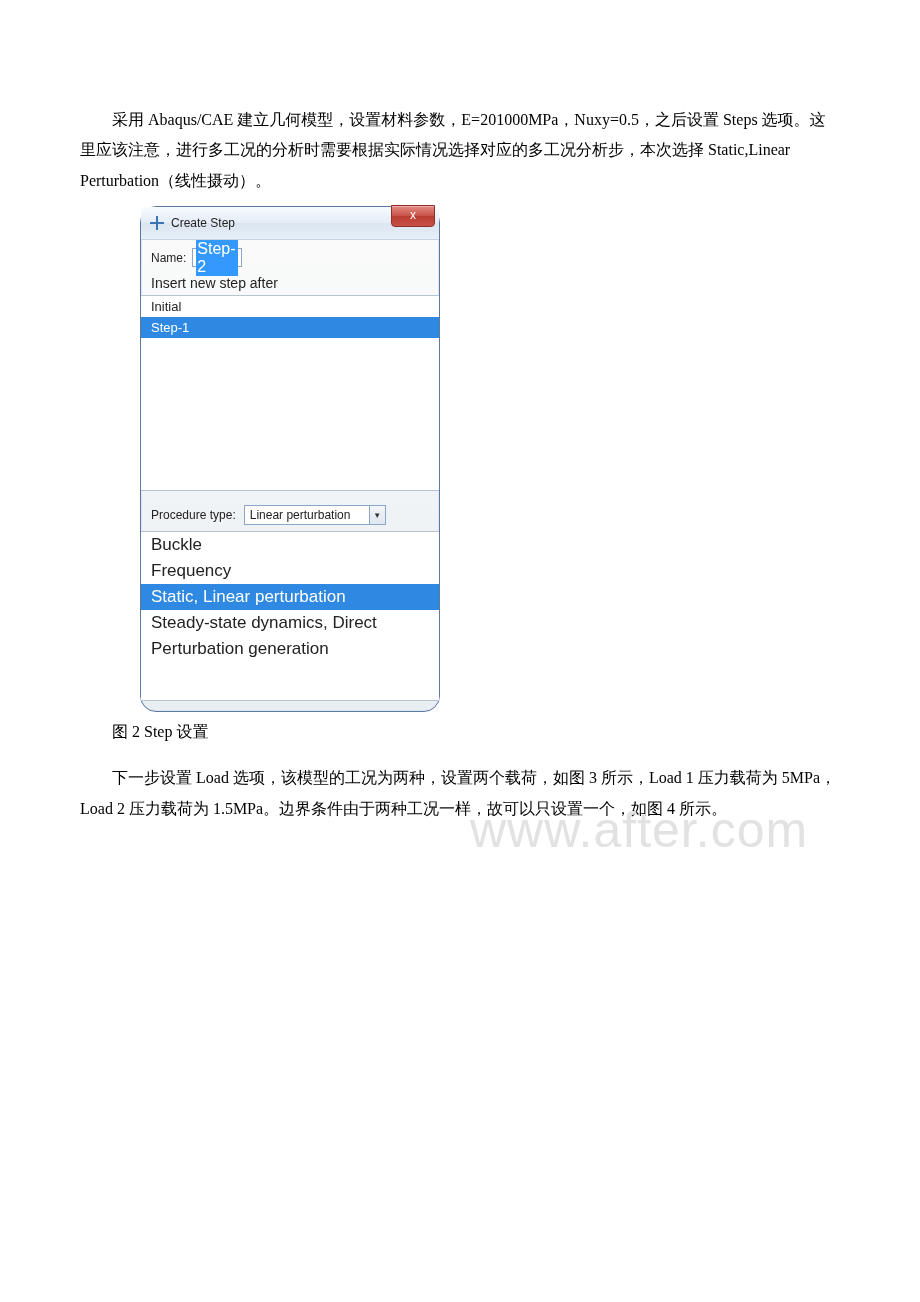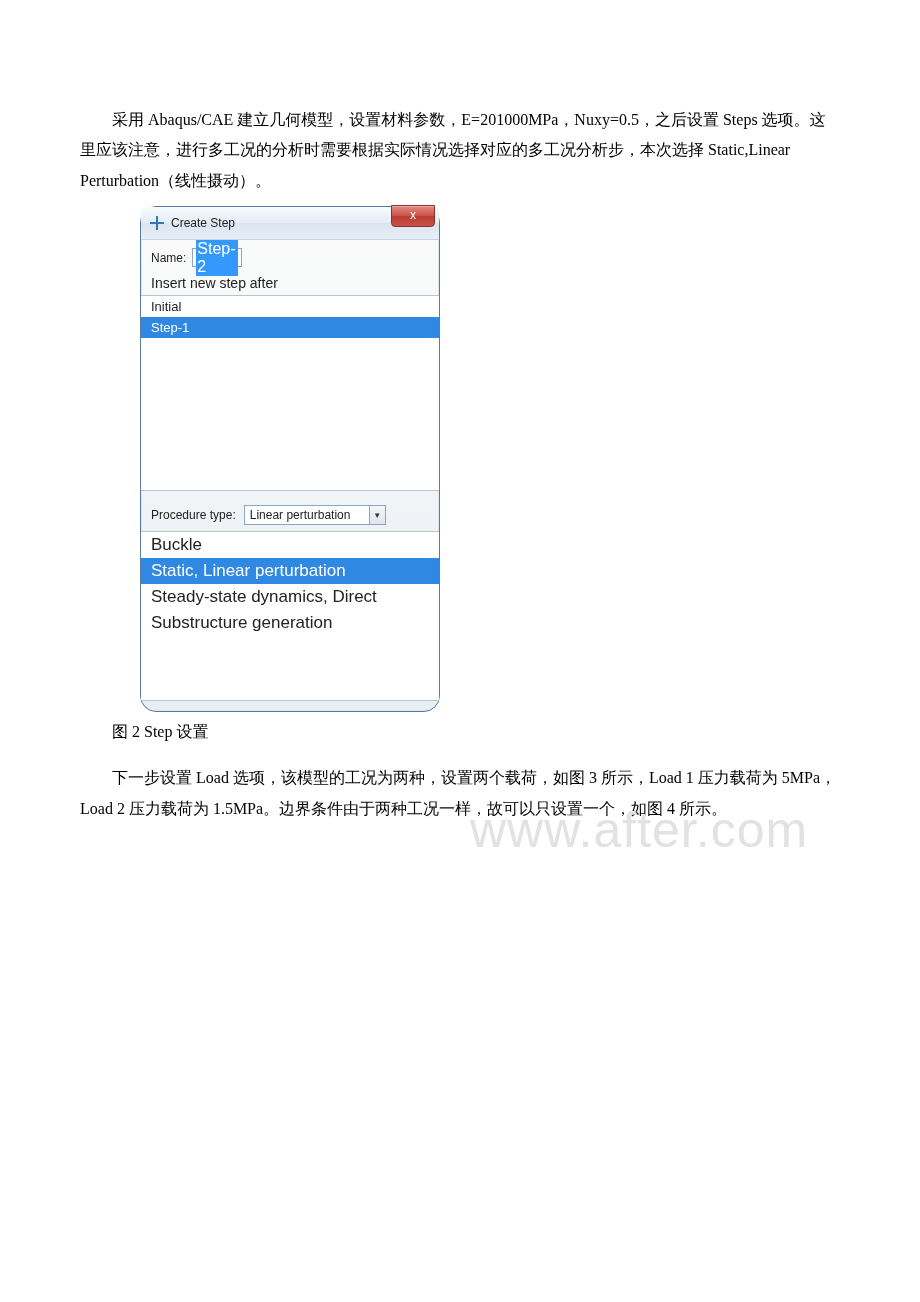--- a/index.html
+++ b/index.html
@@ -251,23 +251,24 @@
         <div class="proc-row">
           <span class="label">Procedure type:</span>
           <span class="combo">
             <span class="combo-text">Linear perturbation</span>
             <span class="combo-arrow">▼</span>
           </span>
         </div>
 
         <div class="listbox2">
           <div class="item">Buckle</div>
+          <div class="item">Frequency</div>
           <div class="item-sel">Static, Linear perturbation</div>
           <div class="item">Steady-state dynamics, Direct</div>
-          <div class="item">Substructure generation</div>
+          <div class="item">Perturbation generation</div>
         </div>
 
       </div>
 
 
     </div>
   </div>
 
   <p class="caption">图 2 Step 设置</p>
 

